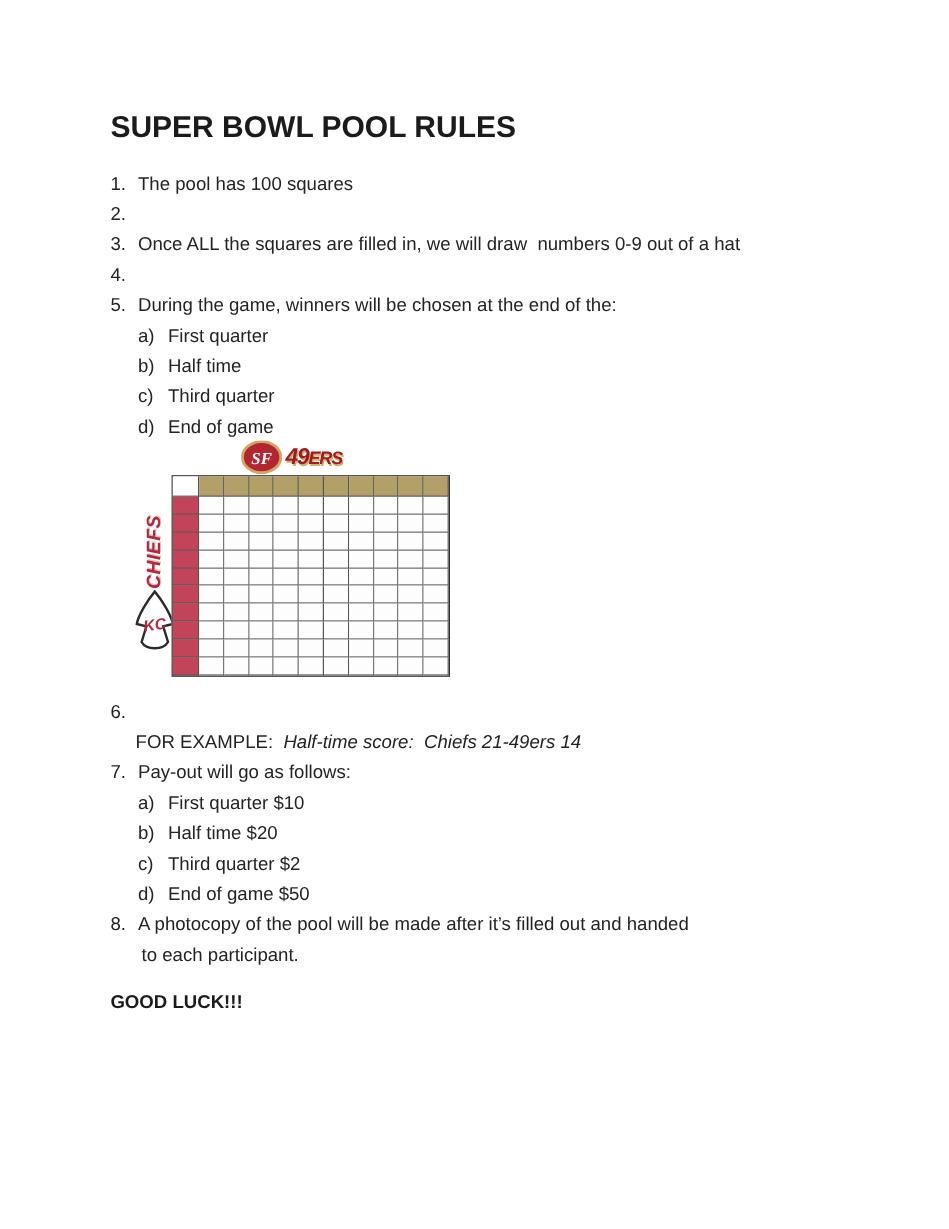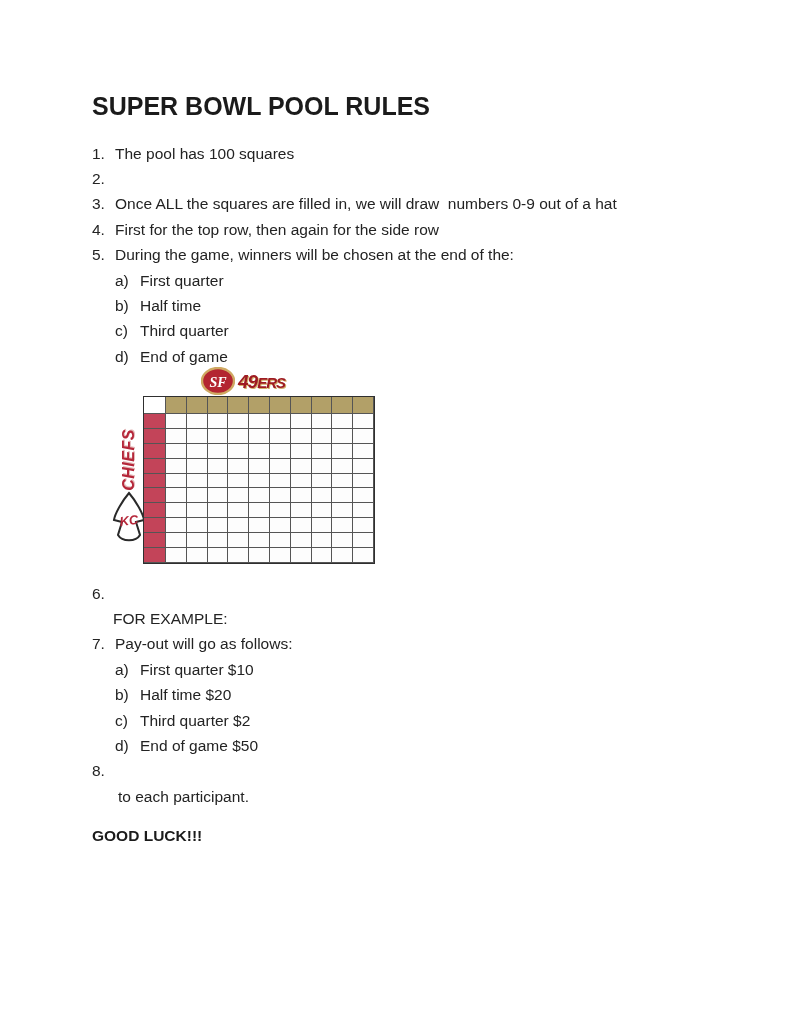--- a/index.html
+++ b/index.html
@@ -72,21 +72,20 @@
     </div>
     <div class="row">
       <span class="marker">2.</span>
     </div>
     <div class="row">
       <span class="marker">3.</span>
       <span class="txt">Once ALL the squares are filled in, we will draw  numbers 0-9 out of a hat</span>
     </div>
     <div class="row">
       <span class="marker">4.</span>
-      <span class="txt">First for the top row, then again for the side row</span>
     </div>
     <div class="row">
       <span class="marker">5.</span>
       <span class="txt">During the game, winners will be chosen at the end of the:</span>
     </div>
     <div class="row sub">
       <span class="marker">a)</span>
       <span class="txt">First quarter</span>
     </div>
     <div class="row sub">
@@ -245,21 +244,21 @@
         <div class="cell " style="border-color: rgb(85, 85, 85);"></div>
         <div class="cell " style="border-color: rgb(85, 85, 85);"></div>
       </div>
   </figure>
 
   <div class="rulelist" style="top:581px;">
     <div class="row">
       <span class="marker">6.</span>
     </div>
     <div class="row exline">
-      <span class="txt">FOR EXAMPLE:  </span>
+      <span class="txt">FOR EXAMPLE:  </span><span class="txt italic">Half-time score:  Chiefs 21-49ers 14</span>
     </div>
     <div class="row">
       <span class="marker">7.</span>
       <span class="txt">Pay-out will go as follows:</span>
     </div>
     <div class="row sub">
       <span class="marker">a)</span>
       <span class="txt">First quarter $10</span>
     </div>
     <div class="row sub">
@@ -269,20 +268,21 @@
     <div class="row sub">
       <span class="marker">c)</span>
       <span class="txt">Third quarter $2</span>
     </div>
     <div class="row sub">
       <span class="marker">d)</span>
       <span class="txt">End of game $50</span>
     </div>
     <div class="row">
       <span class="marker">8.</span>
+      <span class="txt">A photocopy of the pool will be made after it’s filled out and handed</span>
     </div>
     <div class="row cont">
       <span class="txt">to each participant.</span>
     </div>
   </div>
 
   <div class="footer-note">GOOD LUCK!!!</div>
 
 </div>
 

